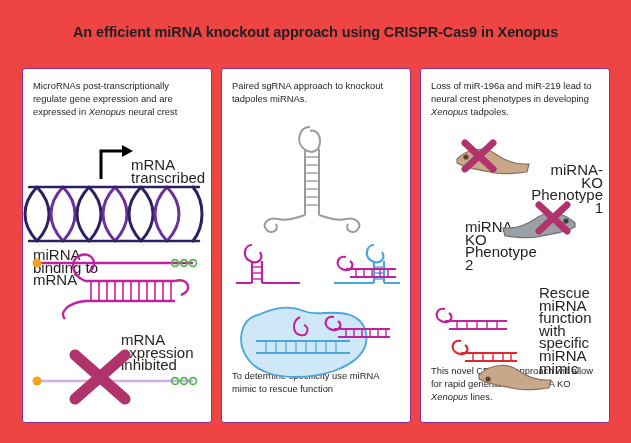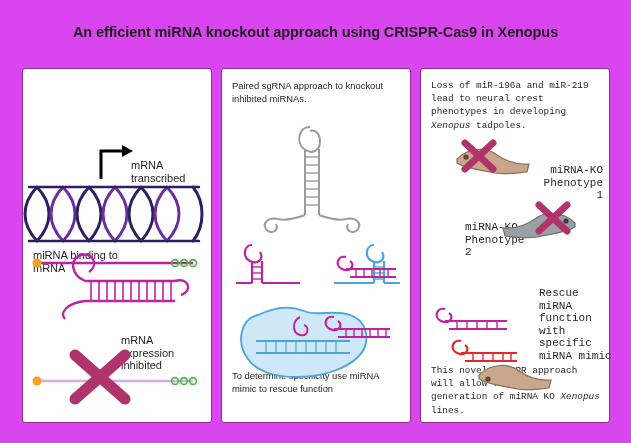--- a/index.html
+++ b/index.html
@@ -11,21 +11,21 @@
     width: 631px;
     height: 443px;
     font-family: "Liberation Sans", sans-serif;
     color: #231f20;
     overflow: hidden;
   }
   #root {
     position: relative;
     width: 631px;
     height: 443px;
-    background: #d946ef;
+    background: #ef4444;
     box-sizing: border-box;
   }
   .title {
     position: absolute;
     left: 0;
     top: 24px;
     width: 631px;
     text-align: center;
     font-size: 14.5px;
     font-weight: bold;
@@ -36,53 +36,56 @@
     position: absolute;
     top: 68px;
     height: 355px;
     background: #ffffff;
     border: 1.6px solid #8e2f8e;
     border-radius: 3px;
     box-sizing: border-box;
   }
   #panel-1 { left: 22px;  width: 190px; }
   #panel-2 { left: 221px; width: 190px; }
-  #panel-3 { left: 420px; width: 190px; font-family: Liberation Mono, monospace; }
+  #panel-3 { left: 420px; width: 190px; }
 
   .ptext {
     position: absolute;
     font-size: 9.4px;
     line-height: 13.2px;
     color: #231f20;
   }
   .ptext em { font-style: italic; }
 
   .caption {
     position: absolute;
-    font-size: 11px;
+    font-size: 15px;
     line-height: 12.6px;
     color: #231f20;
   }
 
   svg { display: block; }
   .svg-layer {
     position: absolute;
     left: 0;
     top: 0;
     pointer-events: none;
   }
 </style>
 </head>
 <body>
 
 <div id="root">
 
   <div class="title">An efficient miRNA knockout approach using CRISPR-Cas9 in Xenopus</div>
 
   <div class="panel" id="panel-1">
+    <div class="ptext" style="left:10px; top:10px; width:168px;">
+      MicroRNAs post-transcriptionally regulate gene expression and are expressed in <em>Xenopus</em> neural crest
+    </div>
 
     <div class="caption" style="left:108px; top:90px; width:74px; text-align:left;">mRNA transcribed</div>
 
     <div class="caption" style="left:10px; top:180px; width:90px;">miRNA binding to mRNA</div>
 
     <div class="caption" style="left:98px; top:265px; width:84px;">mRNA expression inhibited</div>
 
     <svg class="svg-layer" width="190" height="355" viewBox="0 0 190 355">
 
       <g>
@@ -139,21 +142,21 @@
         <circle cx="170" cy="312" r="3.4" fill="none" stroke="#4cb648" stroke-width="1.6"></circle>
       </g>
       <g stroke="#b0346b" stroke-width="11" stroke-linecap="round">
         <line x1="52" y1="286" x2="102" y2="330"></line>
         <line x1="102" y1="286" x2="52" y2="330"></line>
       </g>
     </svg>
   </div>
 
   <div class="panel" id="panel-2">
-    <div class="ptext" style="left:10px; top:10px; width:170px;">Paired sgRNA approach to knockout inhibited miRNAs.</div>
+    <div class="ptext" style="left:10px; top:10px; width:170px;">Paired sgRNA approach to knockout tadpoles miRNAs.</div>
 
 
     <div class="ptext" style="left:10px; top:300px; width:172px;">To determine specificity use miRNA mimic to rescue function</div>
 
     <svg class="svg-layer" width="190" height="355" viewBox="0 0 190 355">
 
       <g fill="none" stroke="#999b9e" stroke-width="2">
         <path d="M88 58 C 76 58, 74 74, 82 80 C 90 86, 98 82, 98 72 C 98 64, 92 60, 88 62"></path>
         <path d="M83 80 L83 146 M97 80 L97 146"></path>
         <g stroke-width="1.4">

